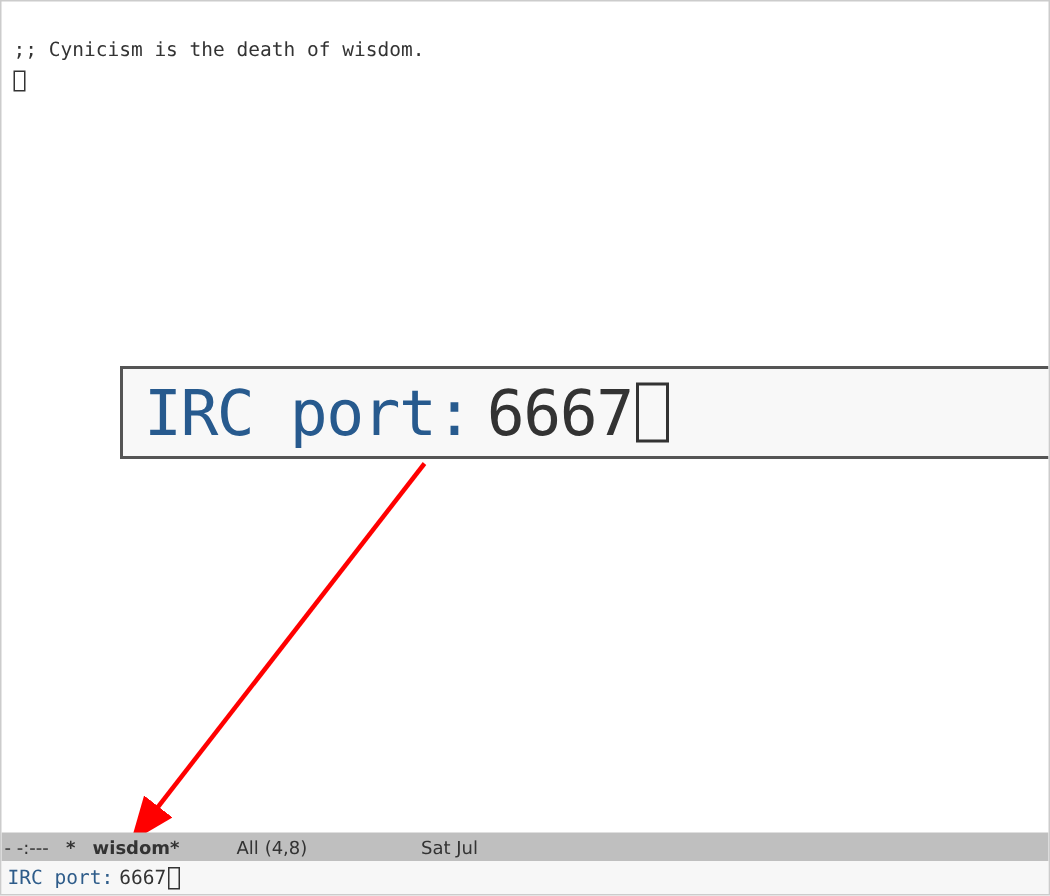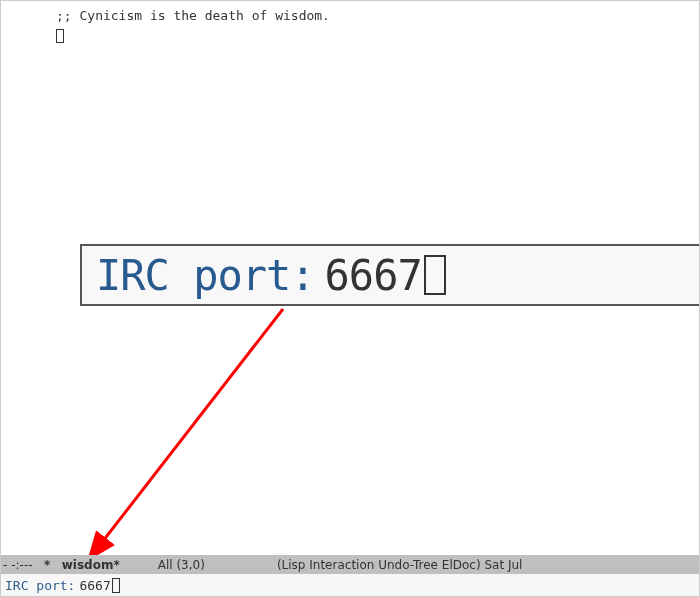--- a/index.html
+++ b/index.html
@@ -8,25 +8,24 @@
       height: 597px;
       background: white;
       font-family: monospace;
       position: relative;
       overflow: hidden;
       border: 1px solid #ccc;
     }
     .buffer {
       position: absolute;
       top: 0; left: 0; right: 0;
-      padding: 6px 8px;
+      padding: 24px 8px;
       font-size: 13px;
       color: #333;
       line-height: 1.4;
-      margin-left: 47px;
     }
     .cursor-box {
       display: inline-block;
       width: 8px;
       height: 14px;
       border: 1px solid #333;
       margin-top: 4px;
       vertical-align: text-bottom;
     }
     .magnified {
@@ -136,23 +135,22 @@
   <span>-</span>
   &nbsp;
   <span>-:---</span>
   &nbsp;&nbsp;&nbsp;
   <span class="buffer-name">*</span>
   &nbsp;&nbsp;&nbsp;
   <span class="buffer-name">wisdom*</span>
   <span class="gap1"></span>
   <span>All</span>
   &nbsp;
-  <span>(3,0)</span>
+  <span>(4,8)</span>
   <span class="gap2"></span>
-  <span>(Lisp Interaction Undo-Tree ElDoc)</span>
   &nbsp;
   <span>Sat Jul</span>
 </div>
 
 <div class="minibuffer">
   <span>IRC port:</span>
   <span class="value">6667</span>
   <span class="small-cursor"></span>
 </div>
 

